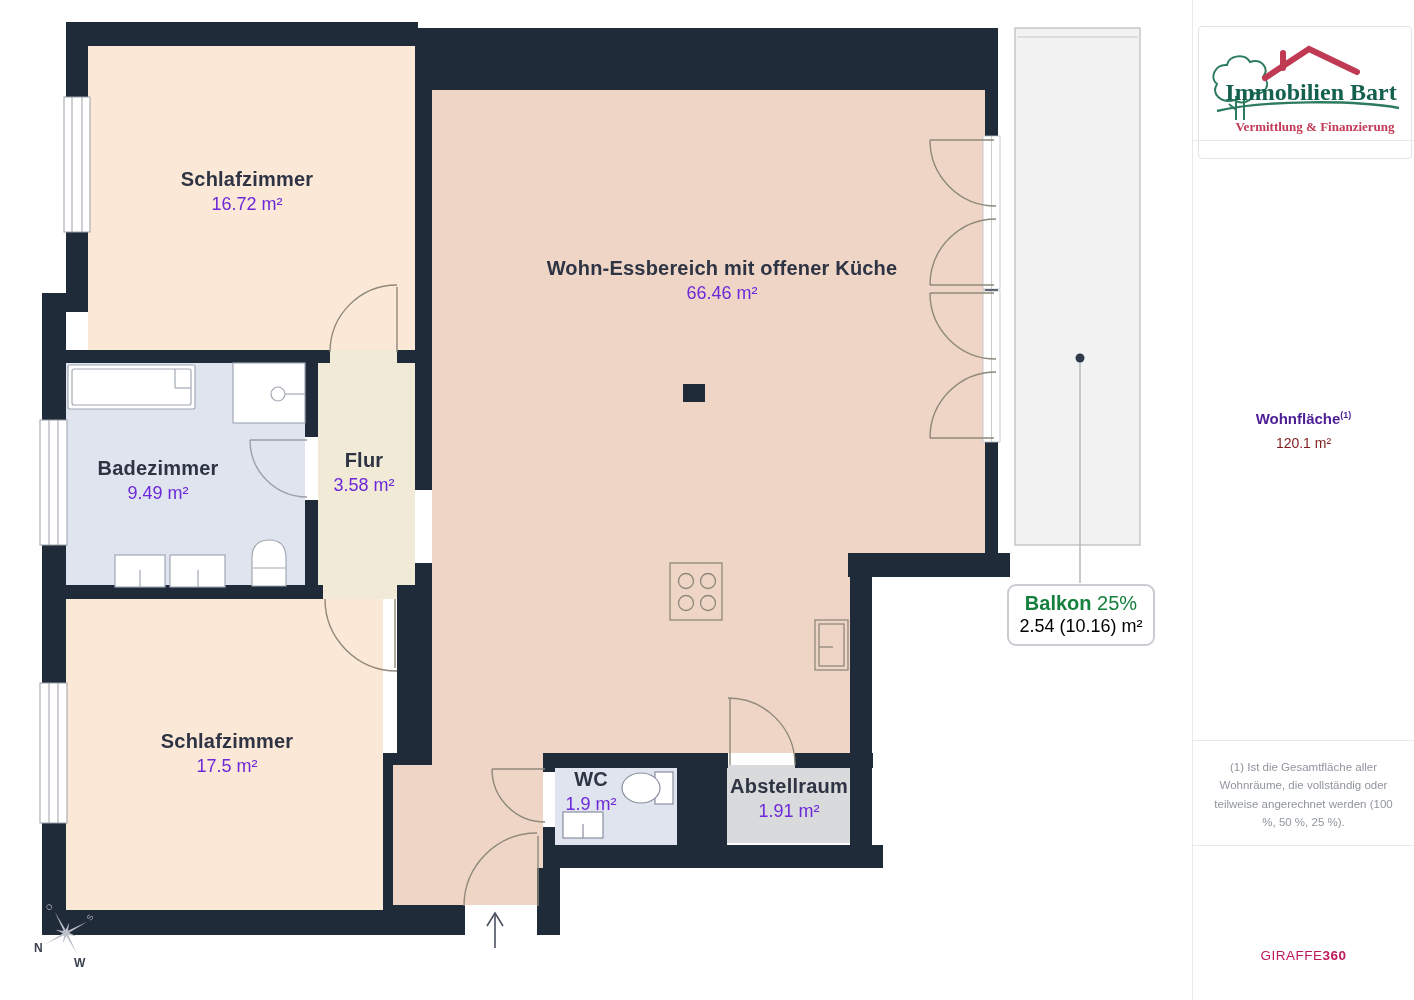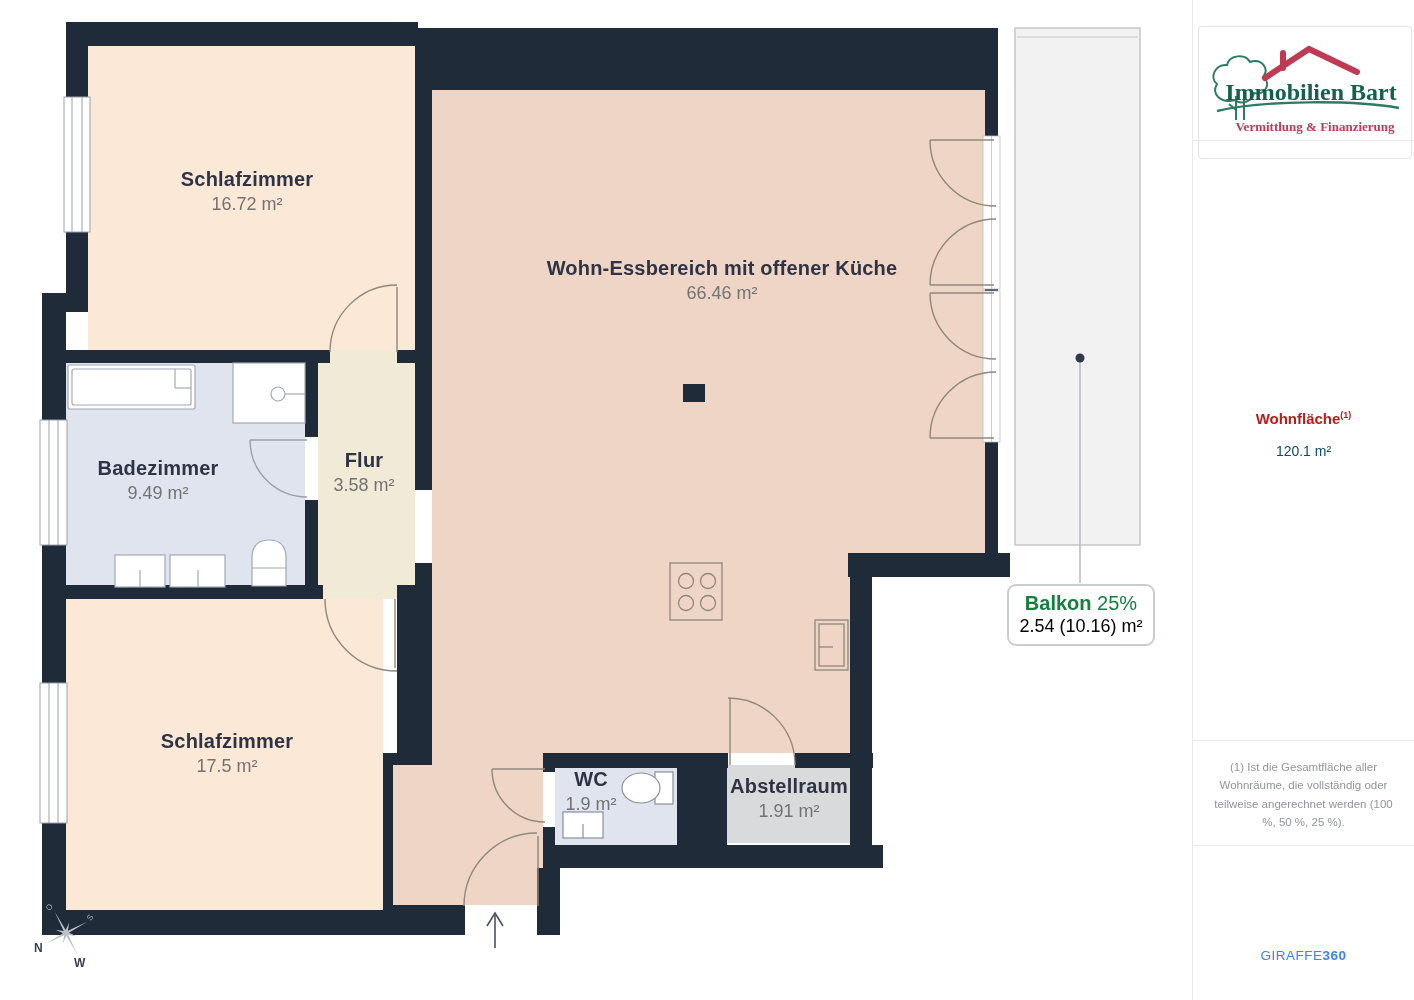--- a/index.html
+++ b/index.html
@@ -3,40 +3,40 @@
 <meta charset="utf-8">
 <style>
   html,body{margin:0;padding:0;background:#fff;}
   .canvas{position:relative;width:1414px;height:1000px;background:#ffffff;
           font-family:"Liberation Sans",sans-serif;overflow:hidden;}
   svg{display:block;}
   .plan-svg{position:absolute;left:0;top:0;}
   .room-label{position:absolute;transform:translateX(-50%);text-align:center;
               color:#2e3444;white-space:nowrap;}
   .room-label .rname{font-size:20px;font-weight:700;letter-spacing:.2px;line-height:24px;}
-  .room-label .rarea{font-size:18px;font-weight:400;color:#737373;line-height:22px;margin-top:2px;}
+  .room-label .rarea{font-size:18px;font-weight:400;color:#6d28d9;line-height:22px;margin-top:2px;}
   .callout{position:absolute;left:1007px;top:584px;width:148px;box-sizing:border-box;
            background:#fff;border:2px solid #c9cdd3;border-radius:9px;text-align:center;
            padding:5px 2px 7px;}
   .callout .l1{font-size:20px;color:#15803d;line-height:24px;}
   .callout .l1 .bn{font-weight:700;}
   .callout .l2{font-size:18px;color:#000000;line-height:22px;}
   .sidebar{position:absolute;left:1192px;top:0;width:222px;height:1000px;background:#fff;
            border-left:1px solid #e9e9e9;box-sizing:border-box;}
   .logo-box{position:absolute;left:5px;top:8px;width:212px;height:131px;border:1px solid #e3e3e3;
             border-radius:4px;background:#fff;display:flex;align-items:center;justify-content:center;margin-top:18px;}
   .hr{position:absolute;left:0;width:100%;height:1px;background:#e9e9e9;}
   .wohn{position:absolute;top:410px;left:0;width:100%;text-align:center;}
-  .wohn .wl{font-size:15px;font-weight:700;color:#b91c1c;}
+  .wohn .wl{font-size:15px;font-weight:700;color:#4c1d95;}
   .wohn .wl sup{font-size:9px;font-weight:700;}
-  .wohn .wv{font-size:14px;color:#0c4a6e;margin-top:16px;}
+  .wohn .wv{font-size:14px;color:#7f1d1d;margin-top:8px;}
   .note{position:absolute;left:16px;right:16px;text-align:center;color:#90959e;
         font-size:11.5px;line-height:1.6;}
   .brand{position:absolute;top:948px;left:0;width:100%;text-align:center;font-size:13.5px;
-         color:#3b82f6;letter-spacing:.5px;}
+         color:#be185d;letter-spacing:.5px;}
   .brand .b1{font-weight:400;}
   .brand .b2{font-weight:700;}
 </style>
 </head>
 <body>
 
 <div class="canvas">
 
   <svg class="plan-svg" width="1185" height="1000" viewBox="0 0 1185 1000">
 

